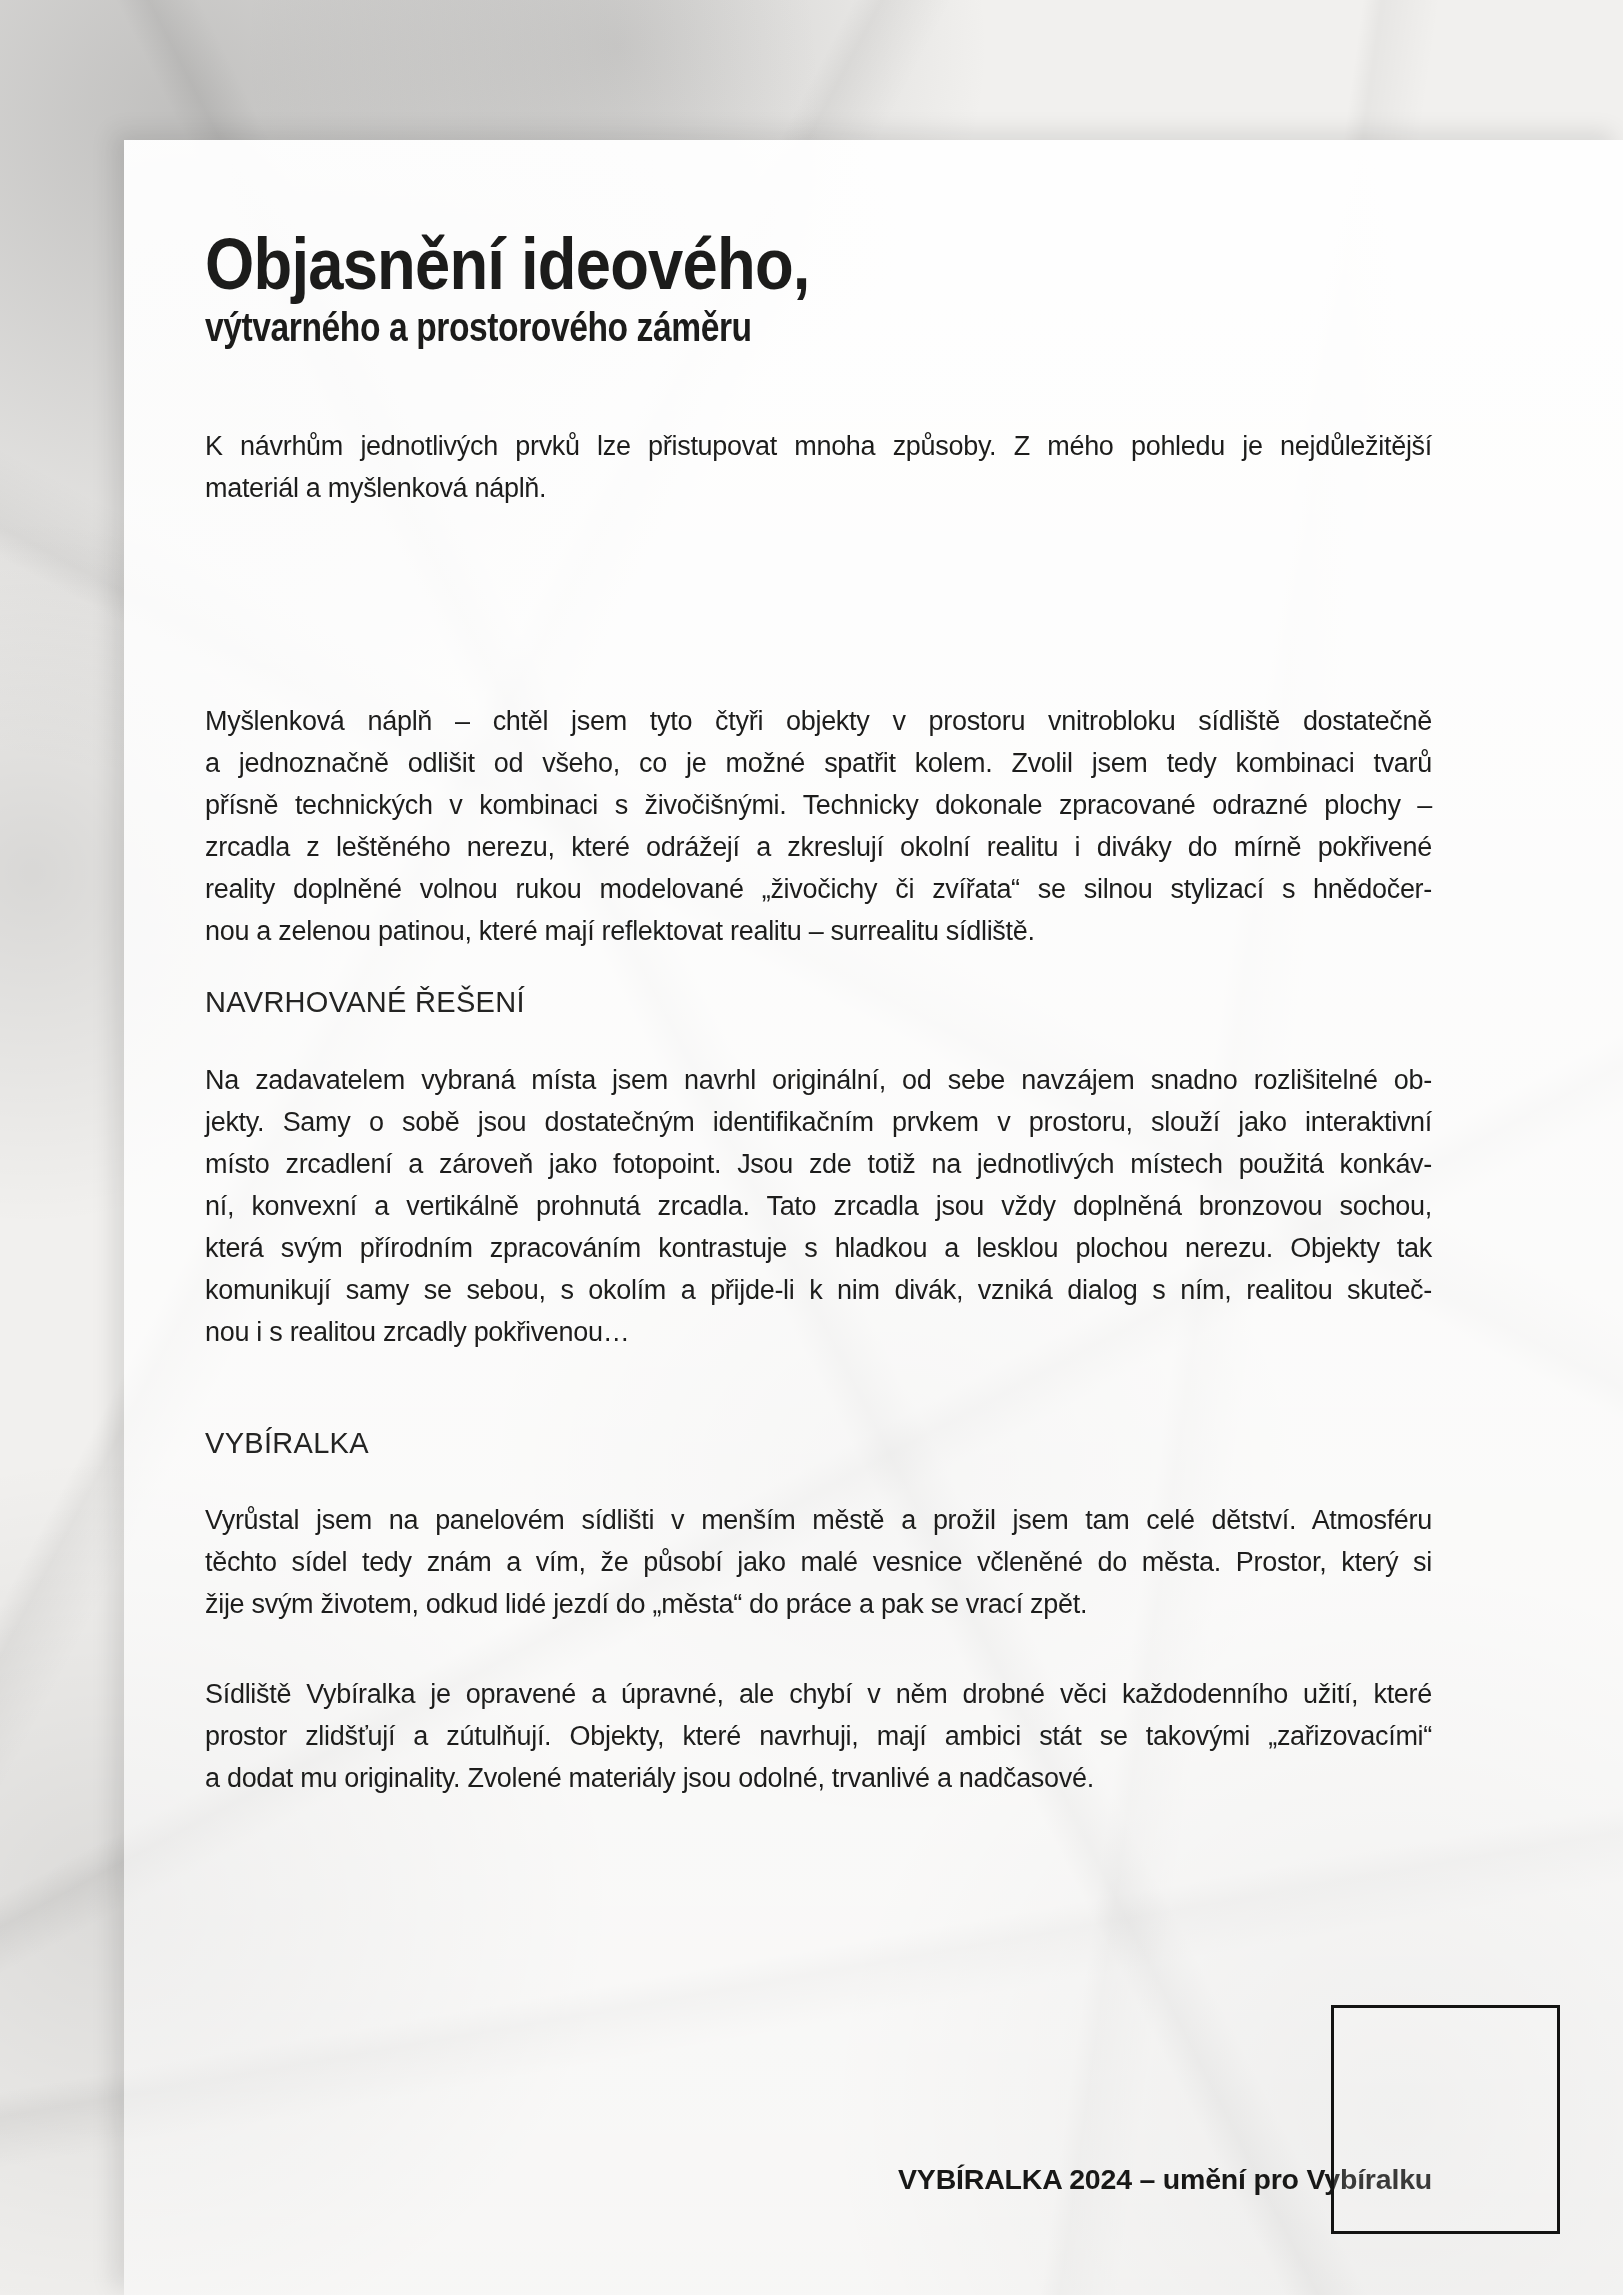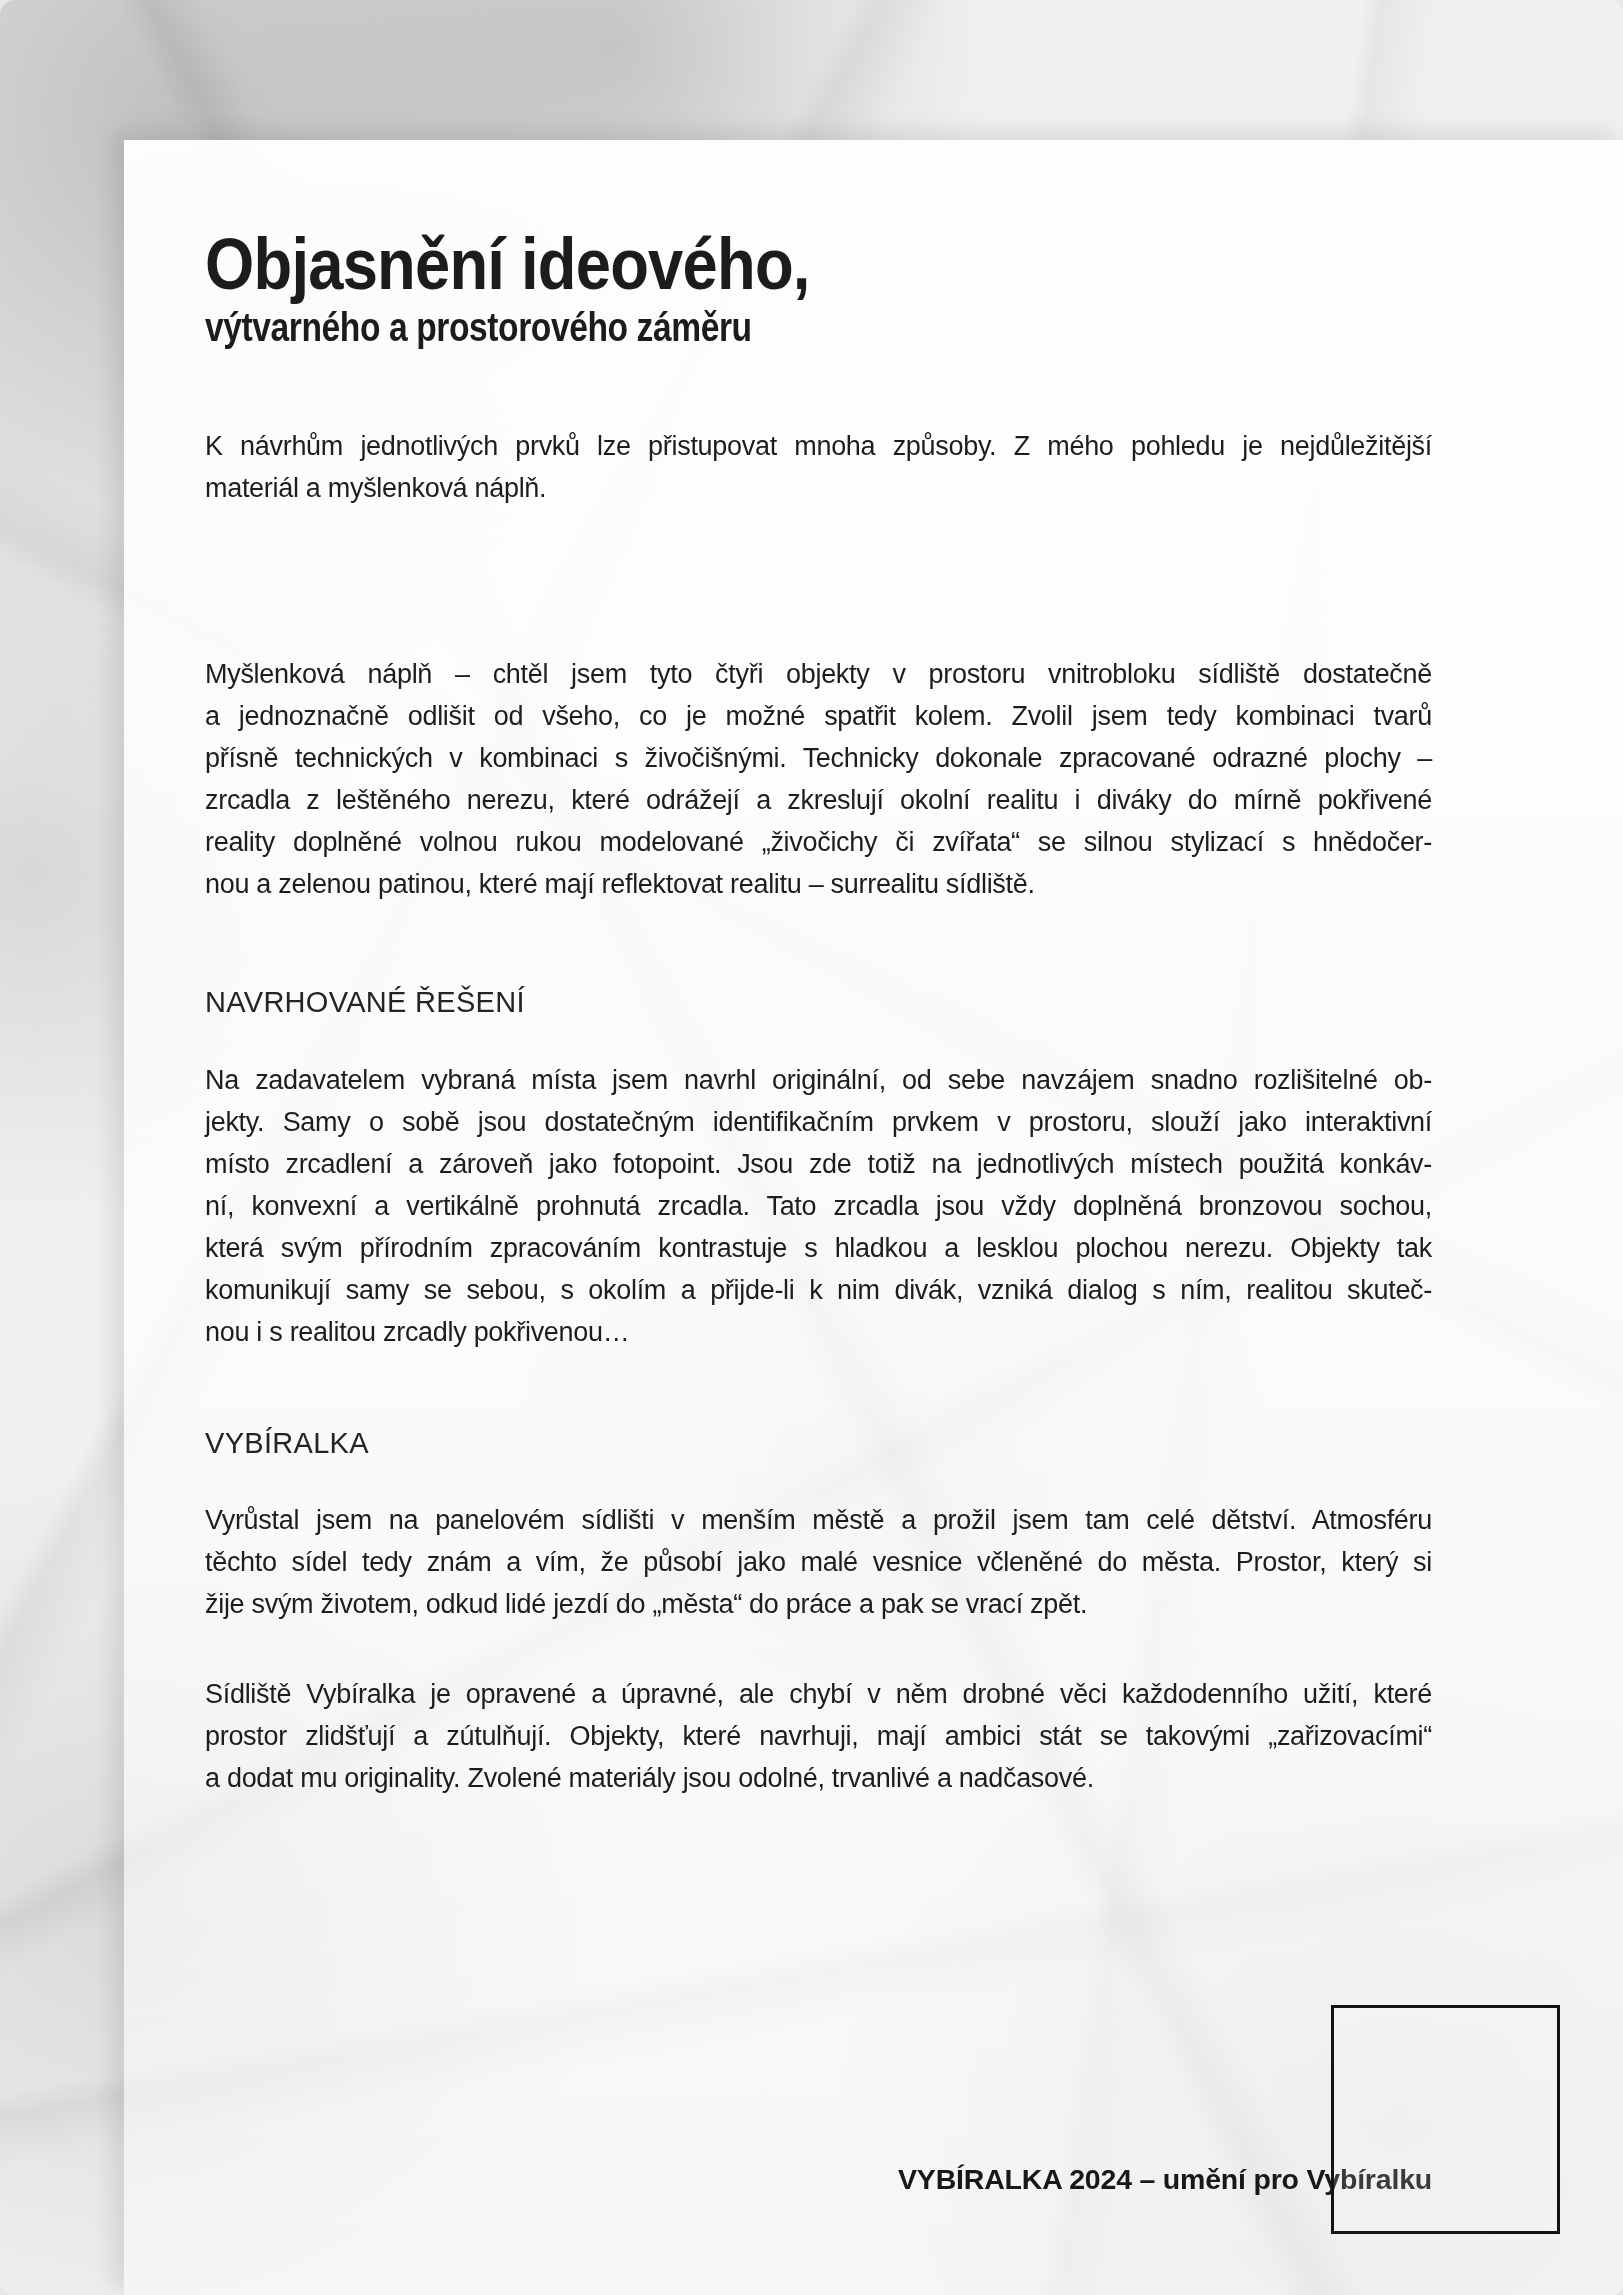--- a/index.html
+++ b/index.html
@@ -2,21 +2,20 @@
 <html lang="cs" style="font-size:14.7px"><head>
 <meta charset="utf-8">
 <style>
   html,body{margin:0;padding:0;background:#e8e7e5;}
   #page{
     position:relative;
     width:1624px;height:2296px;
     overflow:hidden;
     font-family:"Liberation Sans",sans-serif;
     color:#1c1c1b;
-    border-radius:15px;
   }
   
   #bg{
     position:absolute;inset:0;
     background-color:#f1f0ee;
     background-image:
       radial-gradient(55% 40% at 11% 5%, rgba(80,80,80,.30), rgba(110,110,110,.12) 45%, rgba(0,0,0,0) 72%),
       radial-gradient(38% 26% at 38% 2%, rgba(90,90,90,.22), rgba(0,0,0,0) 60%),
       radial-gradient(30% 22% at 2% 38%, rgba(0,0,0,.10), rgba(0,0,0,0) 70%),
       linear-gradient(63deg, rgba(0,0,0,0) 46%, rgba(0,0,0,.07) 47.2%, rgba(0,0,0,0) 49%),
@@ -60,21 +59,21 @@
     color:#1d1d1c;
   }
   .para .line{text-align:justify;text-align-last:justify;}
   .para .line.last{text-align-last:left;}
   .heading{
     font-size:29px;line-height:37px;font-weight:400;
     letter-spacing:0.3px;color:#242423;
   }
   #para-intro{top:425px;}
   #para-material{top:545px;}
-  #para-idea{top:653px;}
+  #para-idea{top:700px;}
   #heading-solution{top:984px;}
   #para-solution{top:1059px;}
   #heading-rationale{top:1425px;}
   #para-rationale-1{top:1499px;}
   #para-rationale-2{top:1673px;}
   #footer-caption{
     top:2163px;
     font-size:28.5px;font-weight:700;text-align:right;
     letter-spacing:-0.2px;color:#181817;
   }

